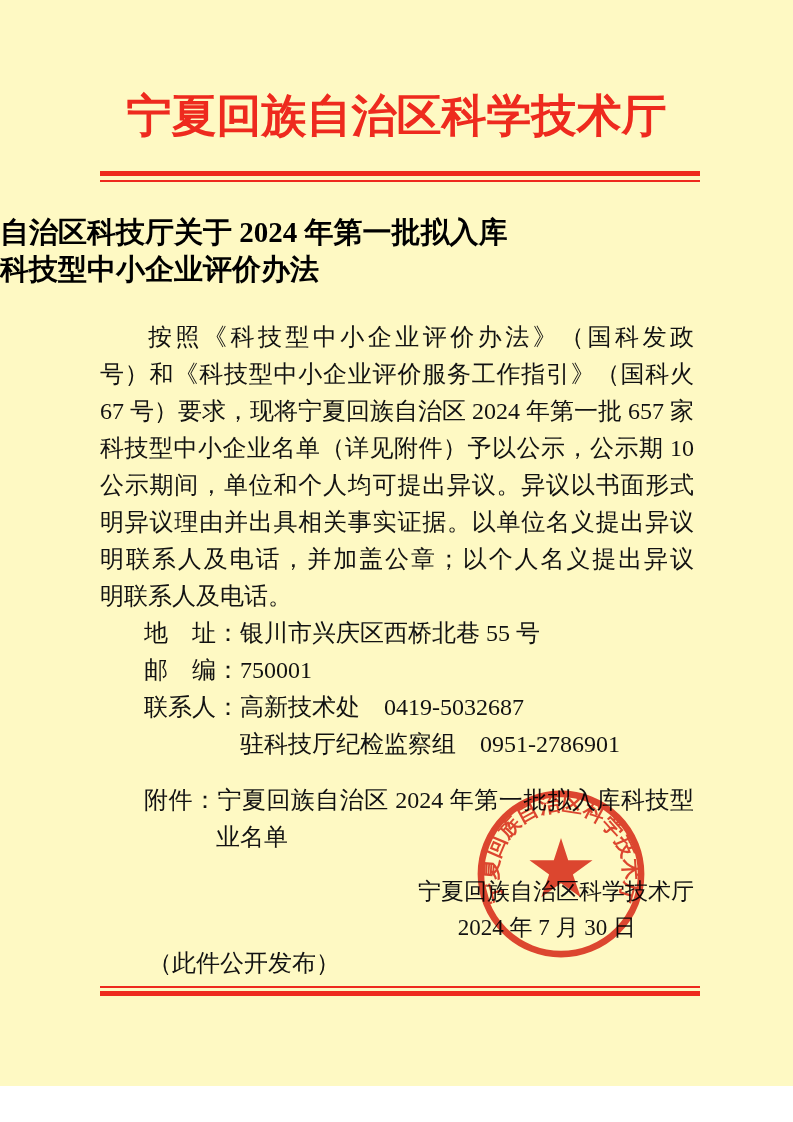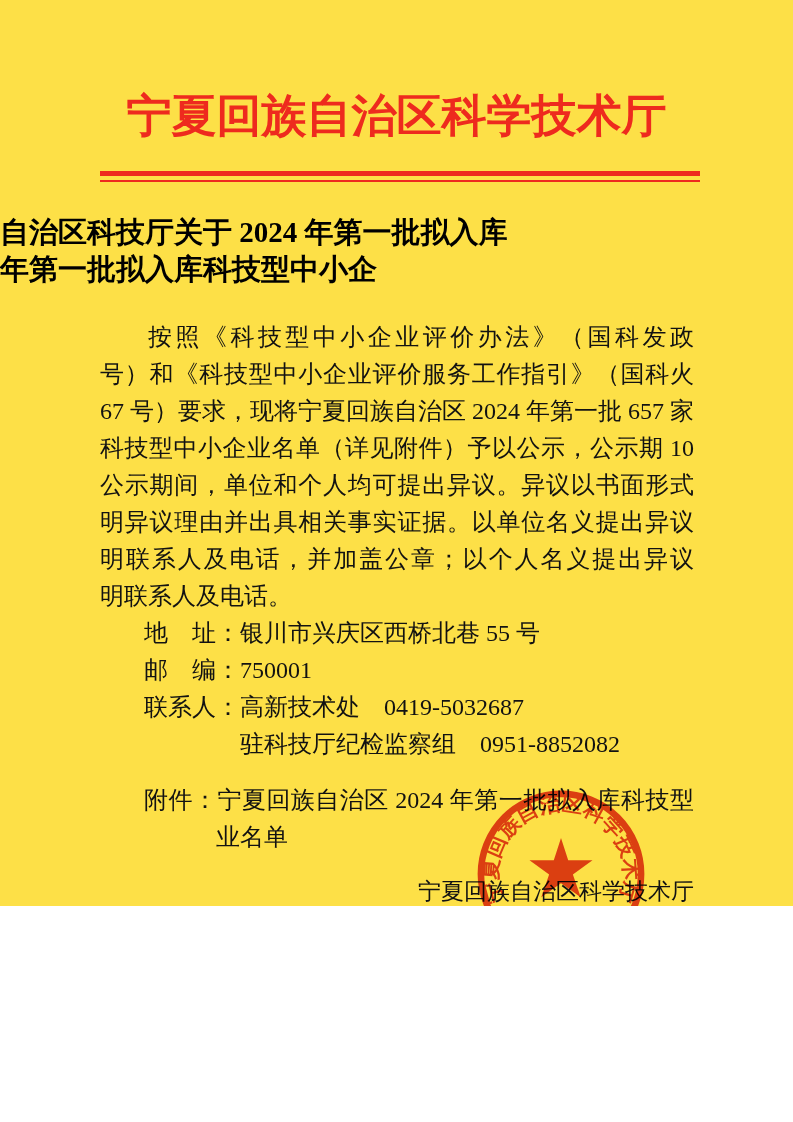--- a/index.html
+++ b/index.html
@@ -3,22 +3,22 @@
 <meta charset="utf-8">
 <style>
   :root{
     --red:#ee2a1e;
     --seal-red:#da3327;
     --ink:#121212;
   }
   html,body{margin:0;padding:0;background:#ffffff;}
   .page{
     position:relative;
-    width:793px;height:906px;
-    background:#fde047;
+    width:793px;height:1086px;
+    background:#fef9c3;
     font-family:"Liberation Serif","DejaVu Serif",serif;
     color:var(--ink);
     overflow:hidden;
   }
   .header-org{
     position:absolute;top:86px;left:0;width:100%;
     text-align:center;
     font-size:45px;font-weight:bold;color:var(--red);
     white-space:nowrap;
   }
@@ -70,37 +70,37 @@
 
 <div class="page">
 
   <div class="header-org">宁夏回族自治区科学技术厅</div>
 
   <div class="rule rule-top-thick"></div>
   <div class="rule rule-top-thin"></div>
 
   <div class="doc-title">
     <div>自治区科技厅关于 2024 年第一批拟入库</div>
-    <div>年第一批拟入库科技型中小企</div>
+    <div>科技型中小企业评价办法</div>
   </div>
 
   <div class="body-block">
     <div class="line just indent2">按照《科技型中小企业评价办法》（国科发政〔2017〕115</div>
     <div class="line just">号）和《科技型中小企业评价服务工作指引》（国科火字〔2022〕</div>
     <div class="line just">67 号）要求，现将宁夏回族自治区 2024 年第一批 657 家拟入库</div>
     <div class="line just">科技型中小企业名单（详见附件）予以公示，公示期 10 个工作日。</div>
     <div class="line just">公示期间，单位和个人均可提出异议。异议以书面形式提出，写</div>
     <div class="line just">明异议理由并出具相关事实证据。以单位名义提出异议的，需写</div>
     <div class="line just">明联系人及电话，并加盖公章；以个人名义提出异议的，需写明</div>
     <div class="line">明联系人及电话。</div>
 
     <div class="line pad2">地　址：银川市兴庆区西桥北巷 55 号</div>
     <div class="line pad2">邮　编：750001</div>
     <div class="line pad2">联系人：高新技术处　0419-5032687</div>
-    <div class="line pad6">驻科技厅纪检监察组　0951-8852082</div>
+    <div class="line pad6">驻科技厅纪检监察组　0951-2786901</div>
 
     <div class="spacer"></div>
 
     <div class="line just pad2">附件：宁夏回族自治区 2024 年第一批拟入库科技型中小企</div>
     <div class="line pad5">业名单</div>
   </div>
 
   <div class="signature-org">宁夏回族自治区科学技术厅</div>
   <div class="signature-date">2024 年 7 月 30 日</div>
 

